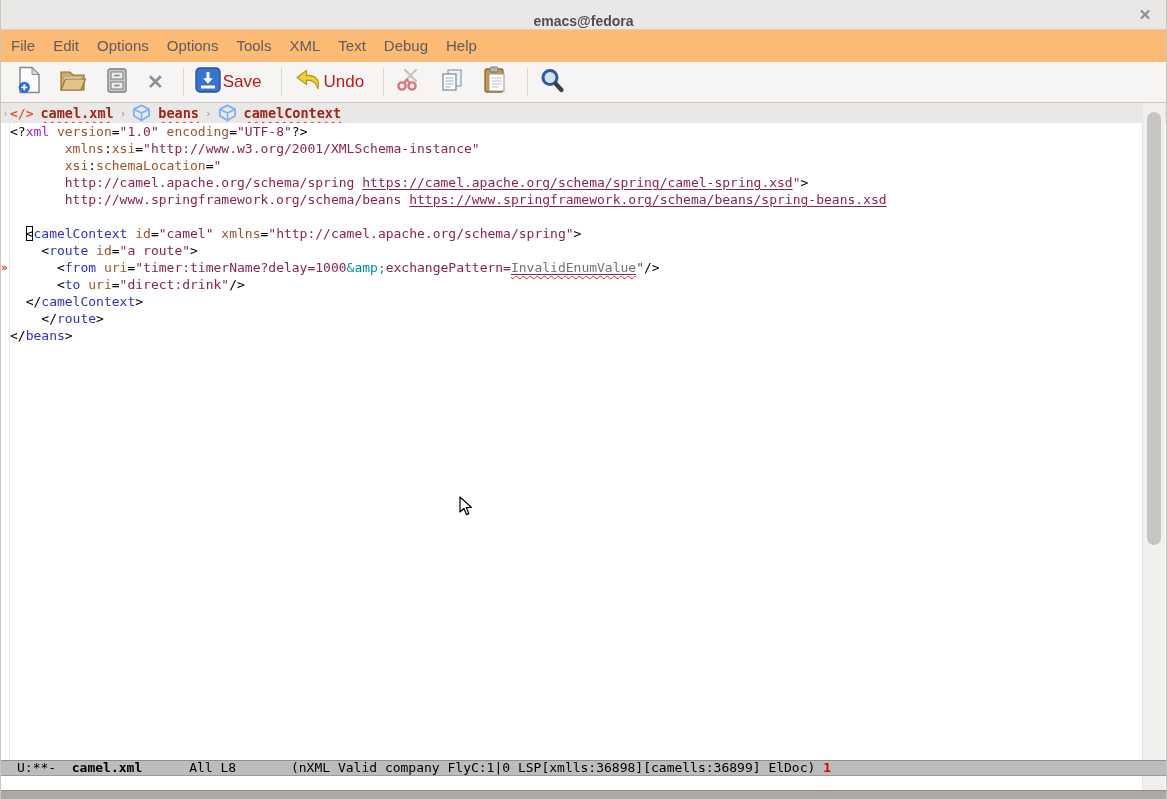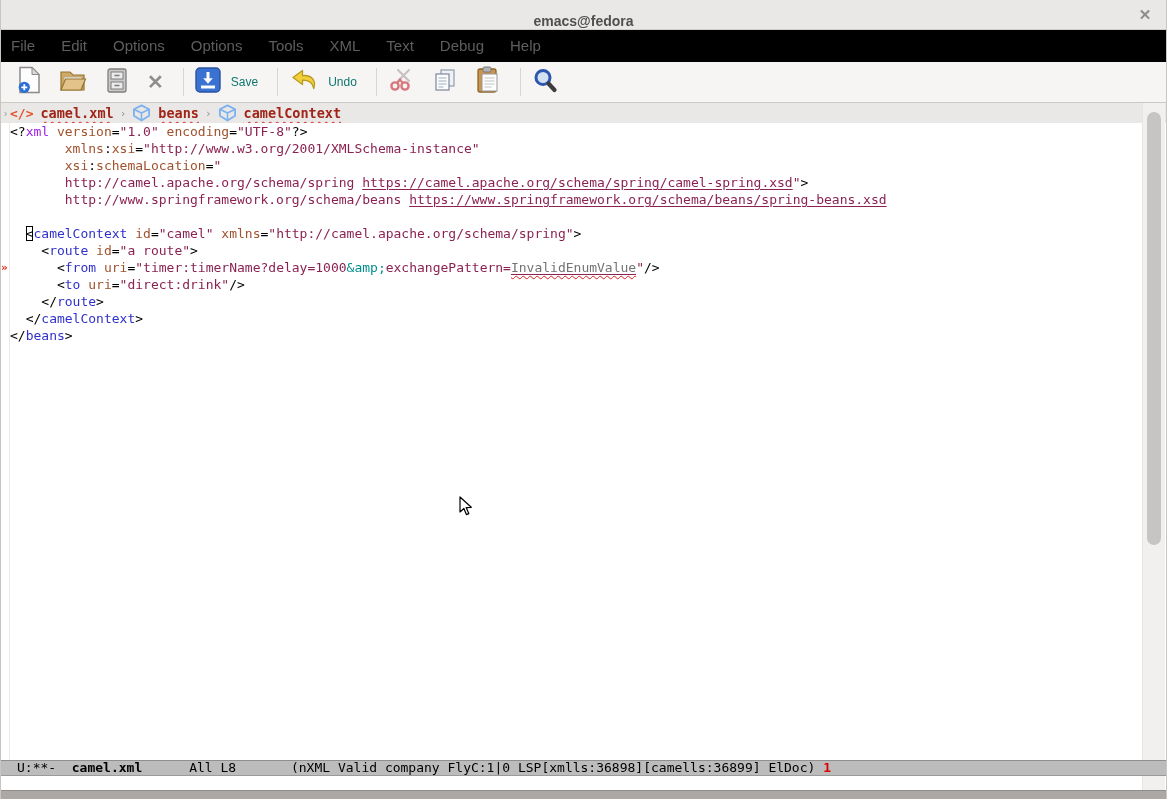--- a/index.html
+++ b/index.html
@@ -10,30 +10,30 @@
 
   
   .titlebar { height:30px; background:#eae8e7; border-bottom:1px solid #d2cdc9;
               position:relative; display:flex; align-items:flex-end; justify-content:center; }
   .title-text { font-size:14px; font-weight:bold; color:#4f4f4f; }
   .close-btn { position:absolute; right:10px; top:4px; width:22px; height:22px;
                color:#8d8d8d; font-size:15px; font-weight:bold; text-align:center;
                line-height:22px; cursor:default; }
 
   
-  .menubar { height:32px; background:#000000; display:flex; align-items:center;
-             padding-left:10px;gap:8px; }
+  .menubar { height:32px; background:#fdba74; display:flex; align-items:center;
+             padding-left:10px; }
   .menu-item { font-size:15px; color:#5e5e5e; padding:0 9px; line-height:32px; }
   .menu-item:first-child { padding-left:0; }
 
   
   .toolbar { height:41px; background:#f6f5f4; border-bottom:1px solid #cdc8c4;
              display:flex; align-items:center; padding-left:16px; }
   .tb-btn { display:flex; align-items:center; margin-right:17px; }
-  .tb-label { font-size:12px; color:#0f766e; margin-left:10px; }
+  .tb-label { font-size:17px; color:#b91c1c; margin-left:2px; }
   .tb-sep { width:1px; height:28px; background:#d8d4d0; margin:0 11px 0 2px; }
   .x-glyph { font-size:20px; font-weight:bold; color:#8f8f8f;
              text-shadow:0 1px 0 #fff; }
 
   
   .breadcrumb { height:20px; background:#eae8e6; display:flex; align-items:center;
                 font-family:"DejaVu Sans Mono", monospace; }
   .bc-lead { color:#9a9a9a; font-size:10px; width:9px; text-align:center; }
   .bc-sep { color:#8f8f8f; font-size:11px; margin:0 6px; }
   .bc-item { display:flex; align-items:center; }
@@ -266,25 +266,25 @@
         <div class="line">
           <span class="fringe">»</span>
           <span class="code"><span class="f-plain">      &lt;</span><span class="f-tag">from</span><span class="f-plain"> </span><span class="f-attr">uri</span><span class="f-plain">=</span><span class="f-string">"timer:timerName?delay=1000</span><span class="f-entity">&amp;amp;</span><span class="f-string">exchangePattern=</span><span class="f-error">InvalidEnumValue</span><span class="f-string">"</span><span class="f-plain">/&gt;</span></span>
         </div>
         <div class="line">
           <span class="fringe"></span>
           <span class="code"><span class="f-plain">      &lt;</span><span class="f-tag">to</span><span class="f-plain"> </span><span class="f-attr">uri</span><span class="f-plain">=</span><span class="f-string">"direct:drink"</span><span class="f-plain">/&gt;</span></span>
         </div>
         <div class="line">
           <span class="fringe"></span>
+          <span class="code"><span class="f-plain">  &lt;/</span><span class="f-tag">camelContext</span><span class="f-plain">&gt;</span></span>
+        </div>
+        <div class="line">
+          <span class="fringe"></span>
           <span class="code"><span class="f-plain">    &lt;/</span><span class="f-tag">route</span><span class="f-plain">&gt;</span></span>
-        </div>
-        <div class="line">
-          <span class="fringe"></span>
-          <span class="code"><span class="f-plain">  &lt;/</span><span class="f-tag">camelContext</span><span class="f-plain">&gt;</span></span>
         </div>
         <div class="line">
           <span class="fringe"></span>
           <span class="code"><span class="f-plain">&lt;/</span><span class="f-tag">beans</span><span class="f-plain">&gt;</span></span>
         </div>
       </div>
   </div>
 
   <div class="scrollbar">
     <div class="scroll-thumb"></div>

